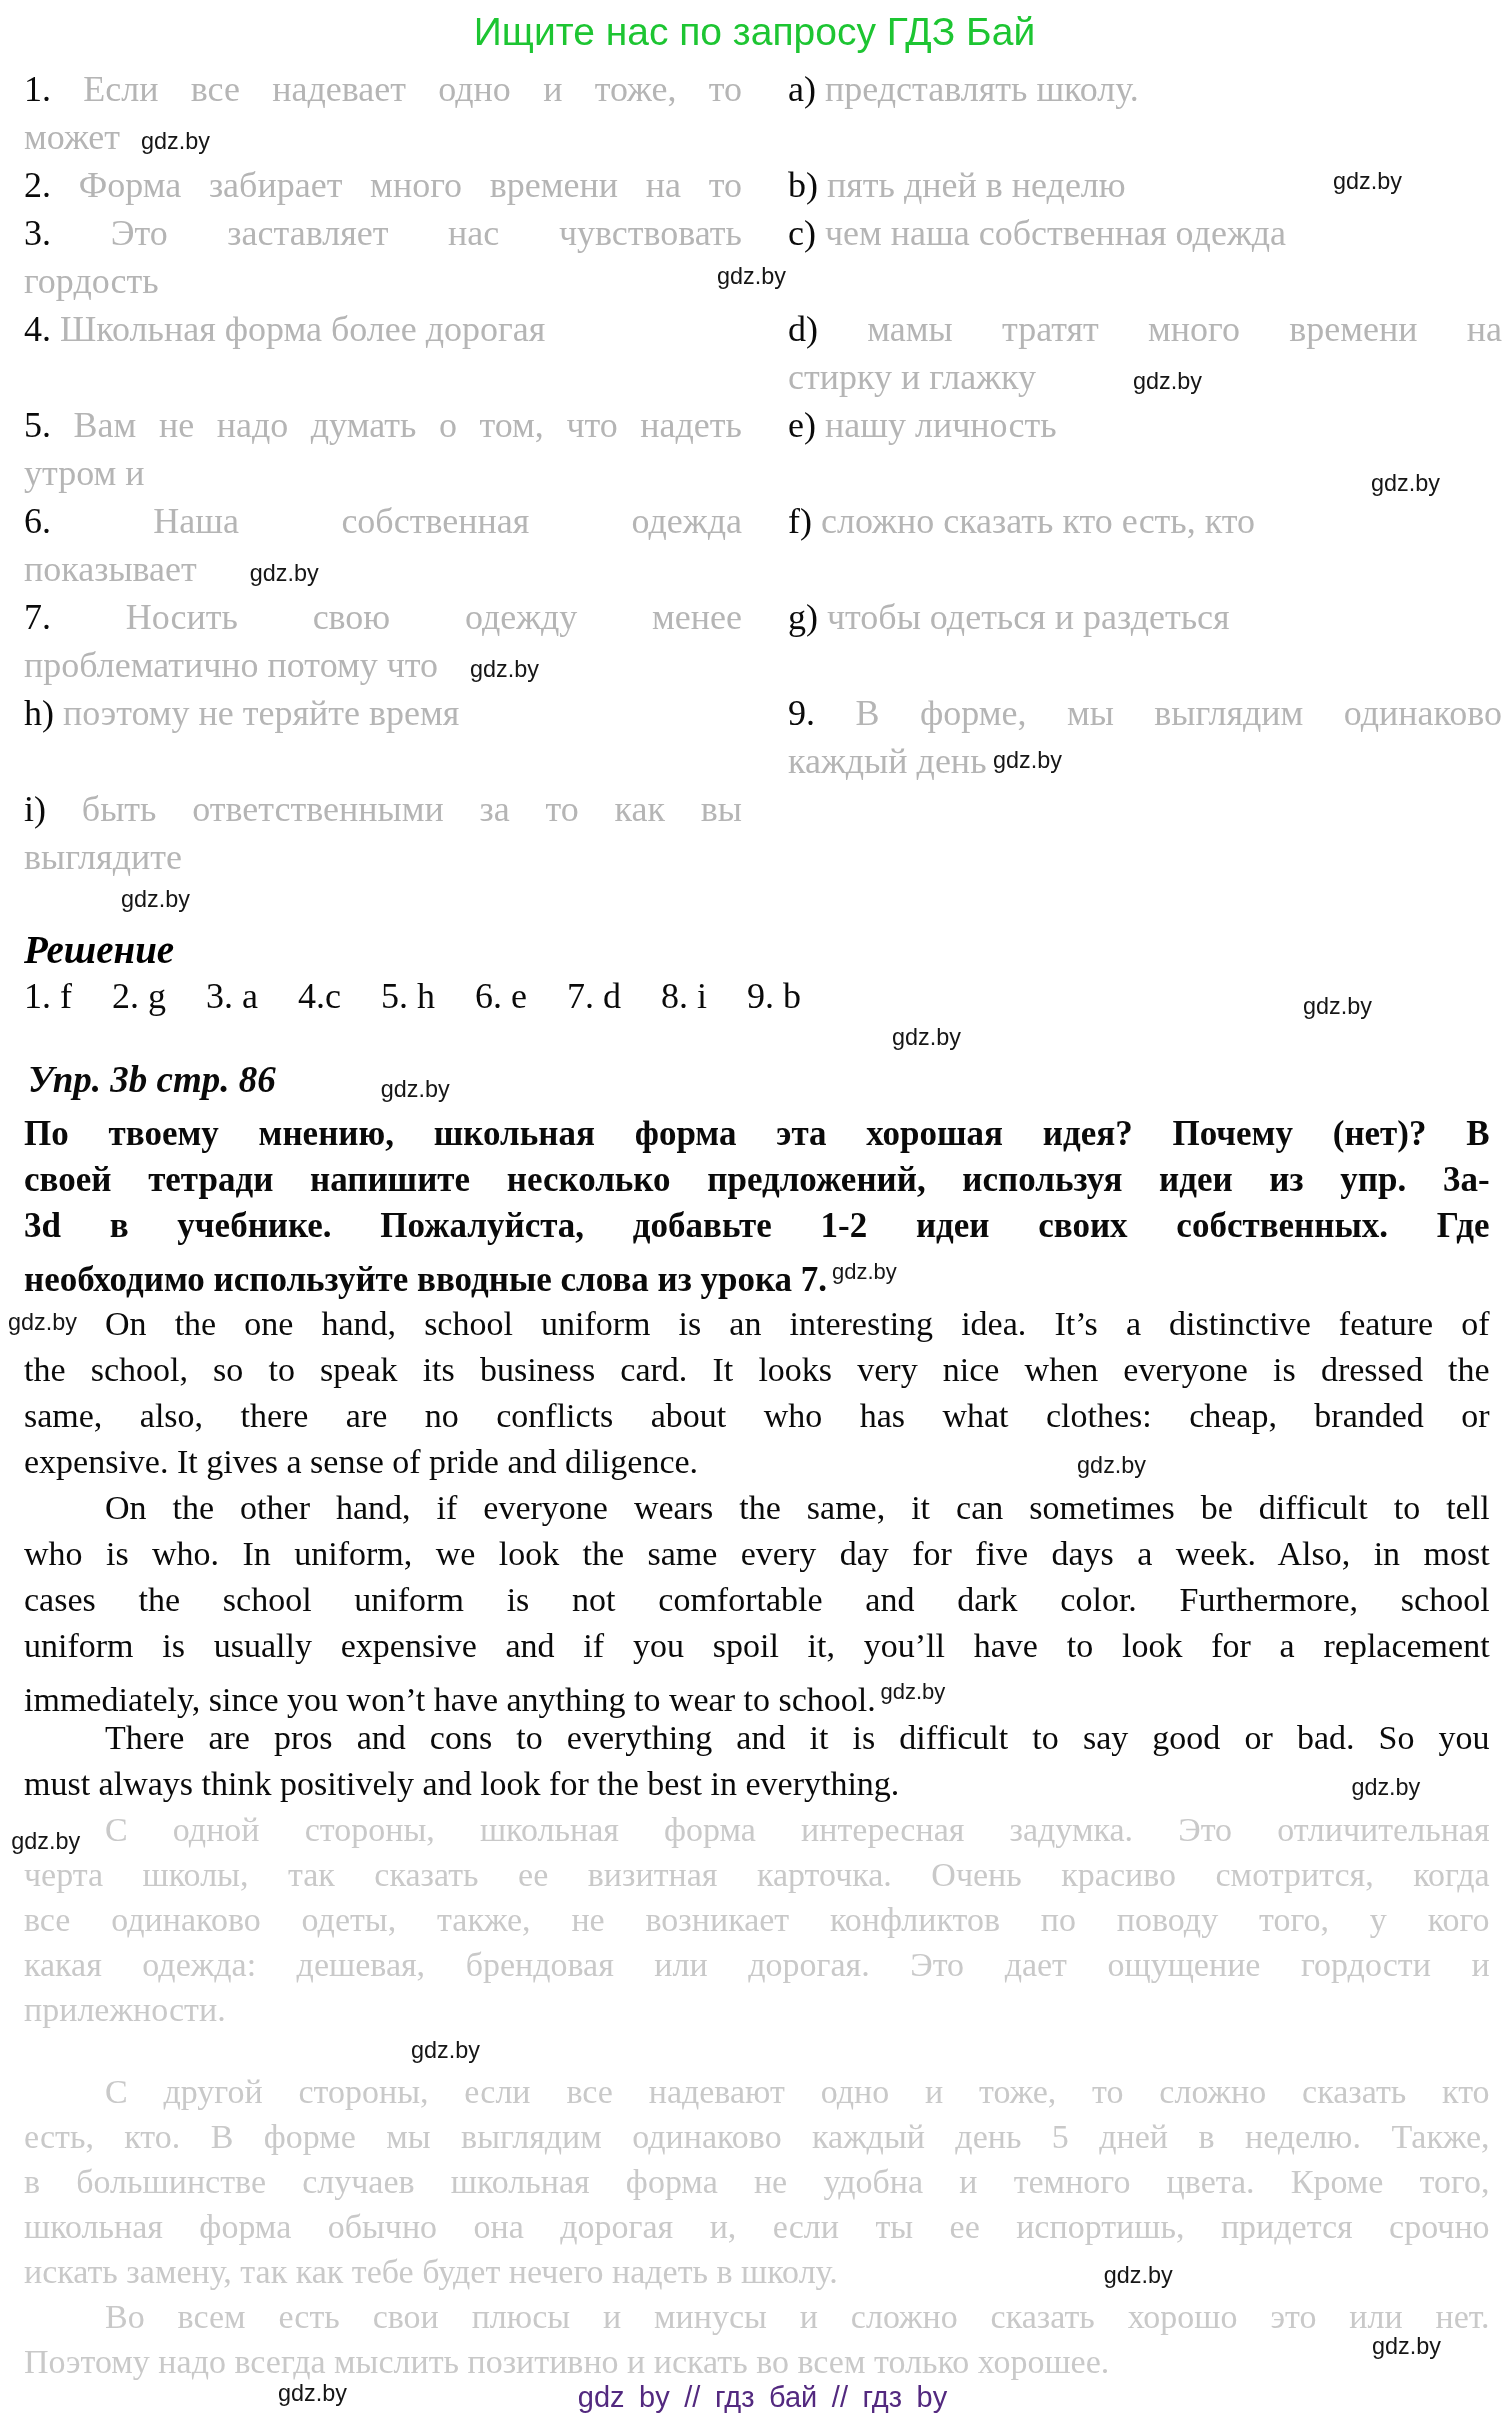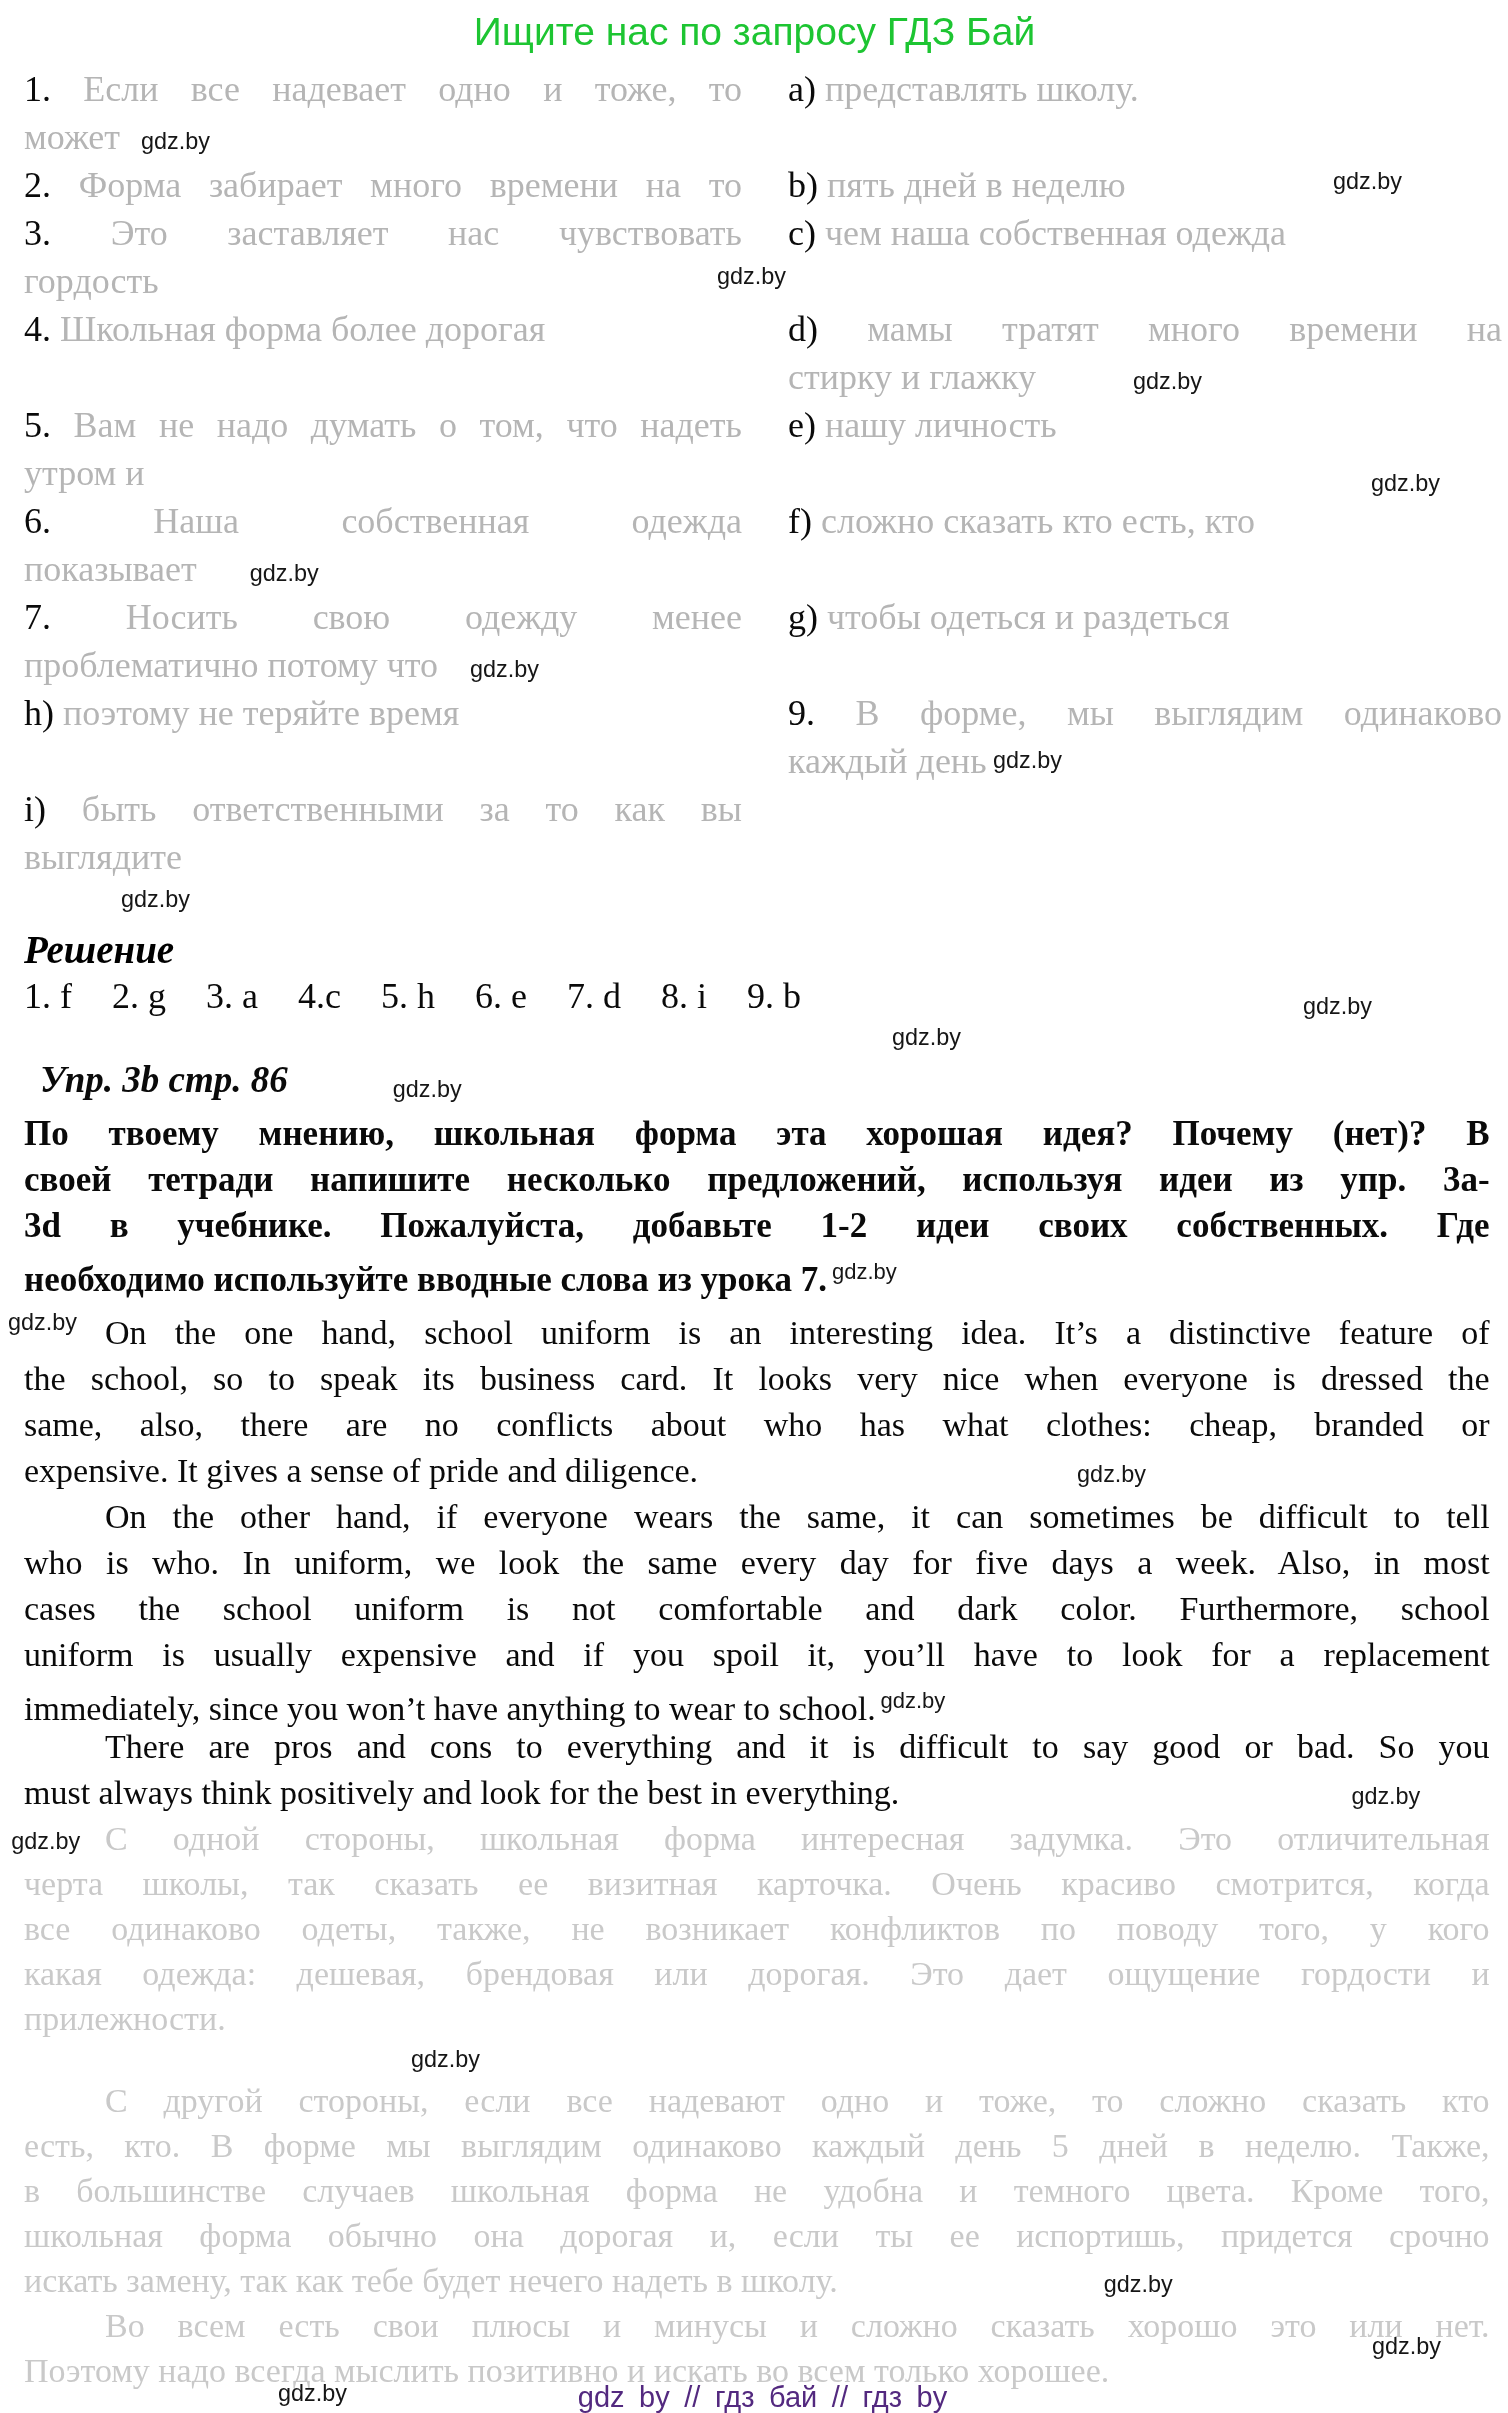--- a/index.html
+++ b/index.html
@@ -23,25 +23,25 @@
         font-weight:normal;font-style:normal;text-indent:0;display:inline-block;}
   .wm.sup{vertical-align:12px;font-size:22px;margin-left:4.8px;}
   .wm.abs{position:absolute;}
   .wm-row{height:37px;line-height:37px;margin-left:24px;}
   .solution-h{margin:8px 0 0 24px;height:48px;line-height:48px;font-size:39px;
         font-style:italic;font-weight:bold;color:#000000;}
   .answers{position:relative;margin-left:24px;height:45px;line-height:45px;
         font-size:36px;color:#0a0a0a;}
   .ans{margin-right:40px;}
   .answers .wm{position:absolute;right:137px;top:9.7px;}
-  .task-head-row{margin-left:40px;height:47px;line-height:47px;}
+  .task-head-row{margin-left:28px;height:47px;line-height:47px;}
   .task-head{font-size:37px;font-weight:bold;font-style:italic;color:#0a0a0a;}
   .task-head-row .wm{margin-left:105px;vertical-align:-4.8px;}
   .para.task{margin-top:8px;}
-  .para.en-first{margin-top:15px;}
+  .para.en-first{margin-top:6px;}
   .footer-promo{position:absolute;top:2381px;left:8px;width:100%;text-align:center;
         font-family:"Liberation Sans",sans-serif;font-size:29px;color:#53297f;word-spacing:6.5px;}
 </style>
 </head>
 <body>
 
 <div class="page" id="pg">
 
   <div class="top-promo">Ищите нас по запросу ГДЗ Бай</div>
 

